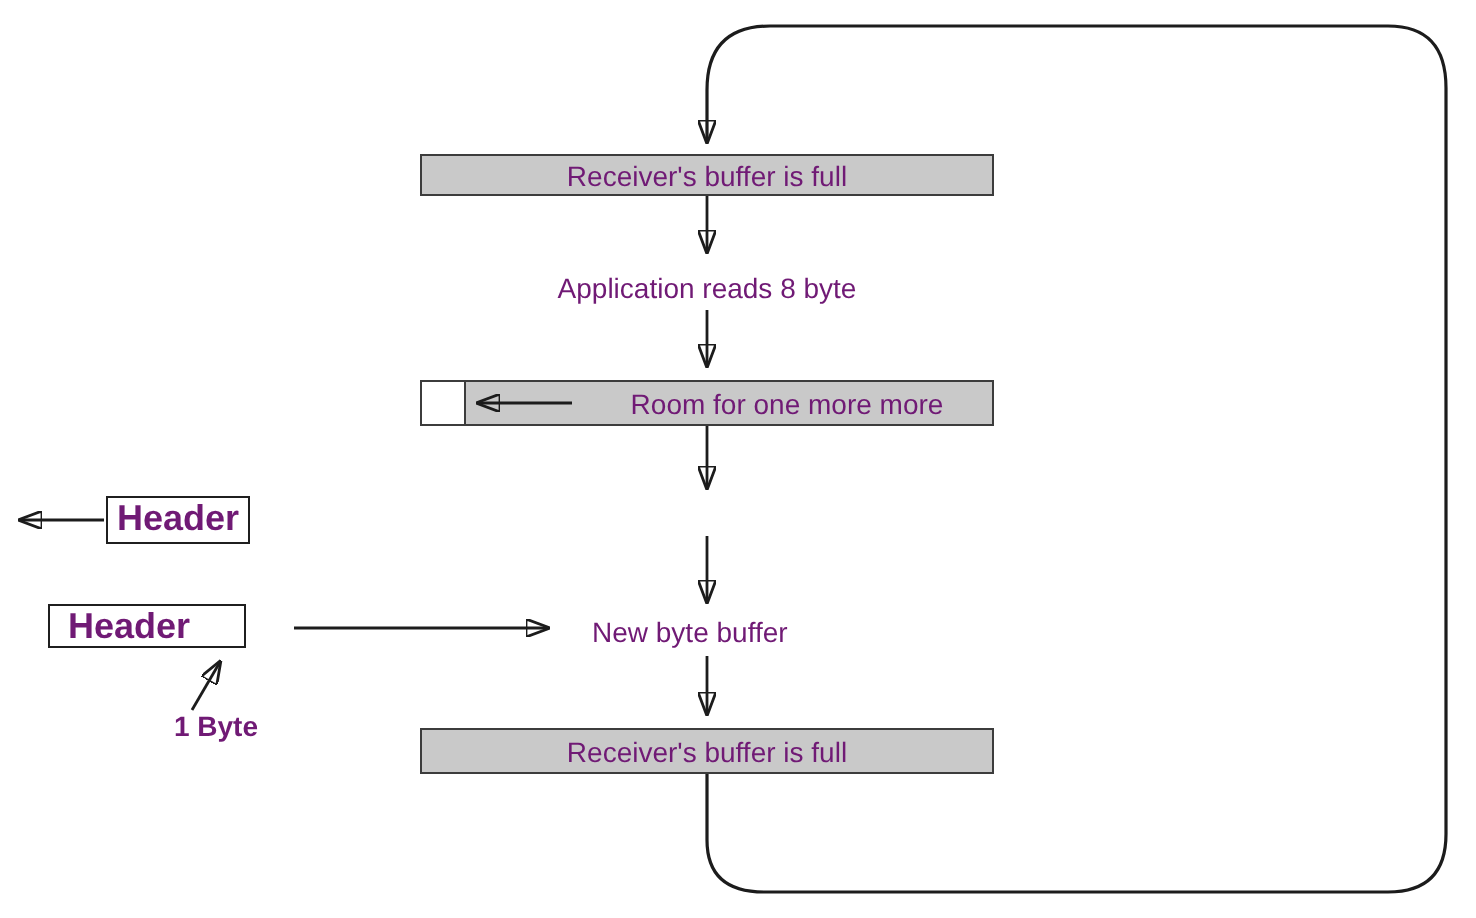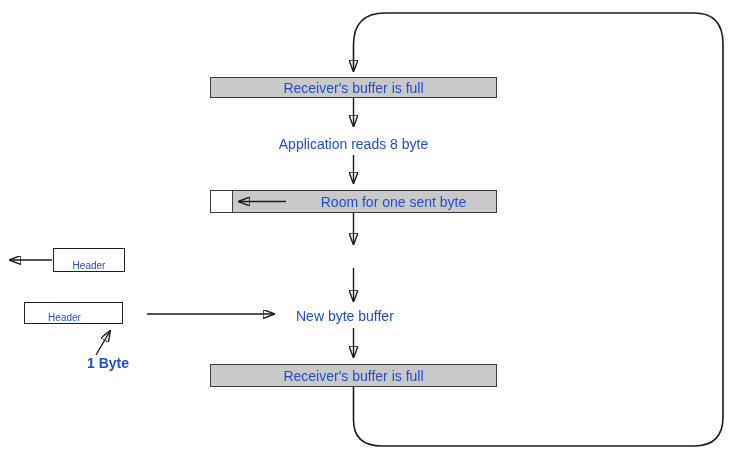--- a/index.html
+++ b/index.html
@@ -7,21 +7,21 @@
     --box-border:#3c3c3c;
     --line:#1c1c1c;
     --background:#ffffff;
   }
   html,body{margin:0;padding:0;background:var(--background);}
   .canvas{
     position:relative;
     width:738px;height:459px;
     background:var(--background);
     font-family:"Liberation Sans", sans-serif;
-    color:#1d4ed8;
+    color:#701a75;
     overflow:hidden;
   }
   .lines{
     position:absolute;left:0;top:0;width:738px;height:459px;
     z-index:3;pointer-events:none;
   }
   .lines path,.lines line{
     fill:none;stroke:var(--line);stroke-width:1.4;
   }
   .lines path.loop{stroke-width:1.6;}
@@ -40,22 +40,22 @@
     box-sizing:border-box;
   }
   .roomtext{
     position:absolute;left:80px;right:0;top:0;bottom:0;
     display:flex;align-items:center;justify-content:center;
   }
   .hbox{
     position:absolute;
     background:#fff;border:1.5px solid #1f1f1f;
     box-sizing:border-box;
-    display:flex;align-items:flex-end;
-    font-size:10px;z-index:2;
+    display:flex;align-items:flex-start;
+    font-size:18px;z-index:2;font-weight:bold;
   }
   .hbox .cell{flex:1;display:flex;align-items:center;justify-content:center;}
   .hbox .bytecell{width:18px;border-left:1.5px solid #1f1f1f;box-sizing:border-box;background:#fff;}
   .flabel{
     position:absolute;font-size:14px;line-height:15px;white-space:nowrap;z-index:2;
   }
   .flabel.centered{text-align:center;}
 </style>
 </head>
 <body>
@@ -64,21 +64,21 @@
 
   <div class="gbox" style="left:210px;top:77px;width:287px;height:21px;">
     <span>Receiver's buffer is full</span>
   </div>
 
   <div class="flabel centered" style="left:210px;top:137px;width:287px;">Application reads 8 byte</div>
 
   <div class="gbox" style="left:210px;top:190px;width:287px;height:23px;">
     <div class="wcell"></div>
     <div class="roomtext">
-      <span>Room for one sent byte</span>
+      <span>Room for one more more</span>
     </div>
   </div>
 
 
   <div class="flabel" style="left:296px;top:309px;">New byte buffer</div>
 
   <div class="gbox" style="left:210px;top:364px;width:287px;height:23px;">
     <span>Receiver's buffer is full</span>
   </div>
 

